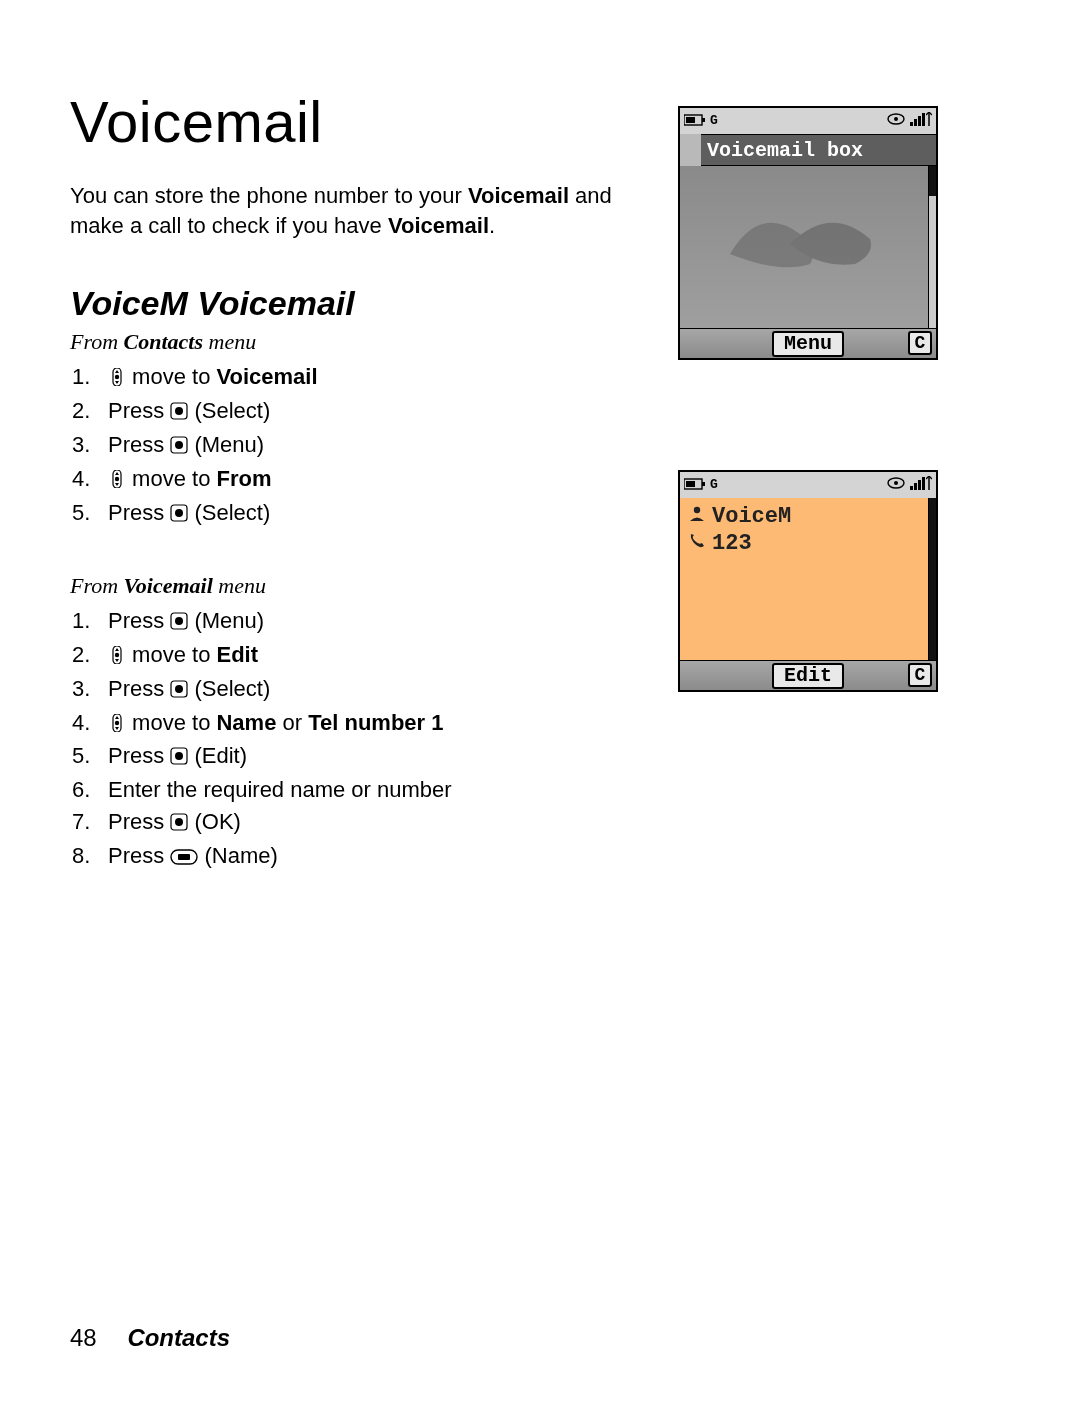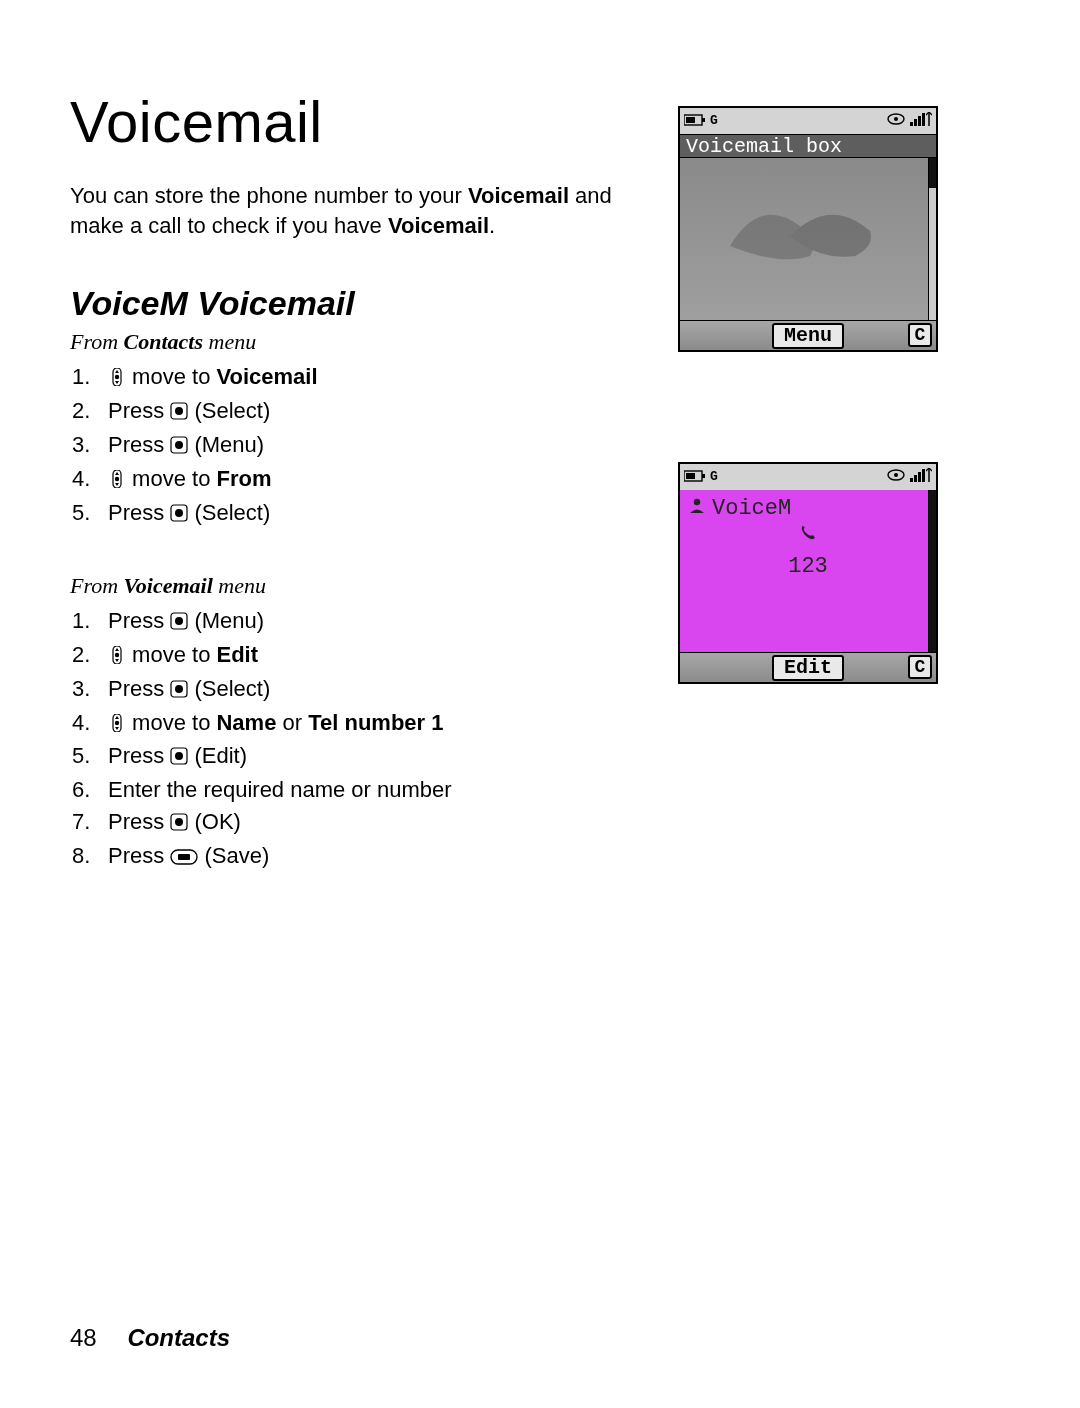--- a/index.html
+++ b/index.html
@@ -19,31 +19,31 @@
   .bold { font-weight: 700; }
   .icon { display: inline-block; vertical-align: -2px; }
   .footer { position: absolute; bottom: 56px; left: 70px; font-size: 24px; }
   .footer .pn { margin-right: 24px; }
   .footer .sect { font-style: italic; font-weight: 900; }
 
   
   .phone { width: 260px; border: 2px solid #000; background: #b9b9b9; font-family: "Courier New", monospace; }
   .phone .statusbar { height: 26px; background: #d4d4d4; display: flex; align-items: center; justify-content: space-between; padding: 0 4px; color: #000; font-weight: bold; font-size: 17px; }
   .phone .statusbar .lefticons, .phone .statusbar .righticons { display: flex; gap: 4px; align-items: center; }
-  .phone .title { height: 24px; background: #5e5e5e; color: #fff; font-weight: normal; font-size: 20px; padding: 2px 6px; border-top: 1px solid #000; border-bottom: 1px solid #000; display:flex; align-items:center; }
+  .phone .title { height: 32px; background: #5e5e5e; color: #fff; font-weight: bold; font-size: 20px; padding: 2px 6px; border-top: 1px solid #000; border-bottom: 1px solid #000; display:flex; align-items:center;margin-left:21px; }
   .phone .body { position: relative; height: 162px; background: linear-gradient(#8a8a8a, #9f9f9f); }
-  .phone .body2 { position: relative; height: 162px; background: #d946ef; padding: 6px 8px; font-weight: normal; font-size: 22px; color: #222; }
+  .phone .body2 { position: relative; height: 162px; background: #fdba74; padding: 6px 8px; font-weight: bold; font-size: 22px; color: #222; }
   .phone .scroll { position: absolute; right: 0; top: 0; bottom: 0; width: 8px; background: #ccc; border-left: 1px solid #000; }
   .phone .scroll .thumb { position: absolute; left: 0; right: 0; top: 0; height: 30px; background: #111; }
   .phone .softbar { height: 30px; background: linear-gradient(#a7a7a7,#8b8b8b); display: flex; align-items: center; justify-content: center; position: relative; border-top: 1px solid #000; }
   .phone .softbtn { background: #e9e9e9; border: 2px solid #000; border-radius: 3px; padding: 0 10px; font-weight: bold; font-size: 20px; line-height: 22px; font-family: "Courier New", monospace; }
   .phone .cbtn { position: absolute; right: 4px; top: 2px; width: 24px; height: 24px; background: #e9e9e9; border: 2px solid #000; border-radius: 3px; font-weight: bold; font-size: 18px; text-align: center; line-height: 20px; font-family: "Courier New", monospace; }
   .dolphins { position: absolute; left: 40px; top: 28px; width: 160px; height: 90px; opacity: 0.5; }
   .entry { display:flex; align-items:center; gap:6px; }
-  .row2 { margin-top:2px;flex-direction:column; }
+  .row2 { margin-top:2px; }
   .sicon { width:18px; height:18px; display:inline-block; }
   .signalbars { display:inline-flex; align-items:flex-end; gap:1px; height:14px;}
   .signalbars span { width:3px; background:#000; display:inline-block;}
   .signalbars span:nth-child(1){height:4px}.signalbars span:nth-child(2){height:7px}.signalbars span:nth-child(3){height:10px}.signalbars span:nth-child(4){height:13px}
 </style>
 </head>
 <body>
 
 <div class="page">
   <div class="content">
@@ -134,21 +134,21 @@
         <li>
           <span>Press </span><span class="icon"><svg width="18" height="18" viewBox="0 0 18 18">
                 <rect x="1" y="1" width="16" height="16" rx="3" fill="none" stroke="#000" stroke-width="1.2"></rect>
                 <circle cx="9" cy="9" r="4" fill="#000"></circle>
               </svg></span><span> (OK)</span>
         </li>
         <li>
           <span>Press </span><span class="icon"><svg width="28" height="16" viewBox="0 0 28 16">
                 <rect x="1" y="1" width="26" height="14" rx="7" fill="none" stroke="#000" stroke-width="1.4"></rect>
                 <rect x="8" y="5" width="12" height="6" rx="1" fill="#000"></rect>
-              </svg></span><span> (Save)</span>
+              </svg></span><span> (Name)</span>
         </li>
       </ol>
 
     </div>
 
     <div class="rightcol">
 
       <div class="phone">
         <div class="statusbar">
           <div class="lefticons">

